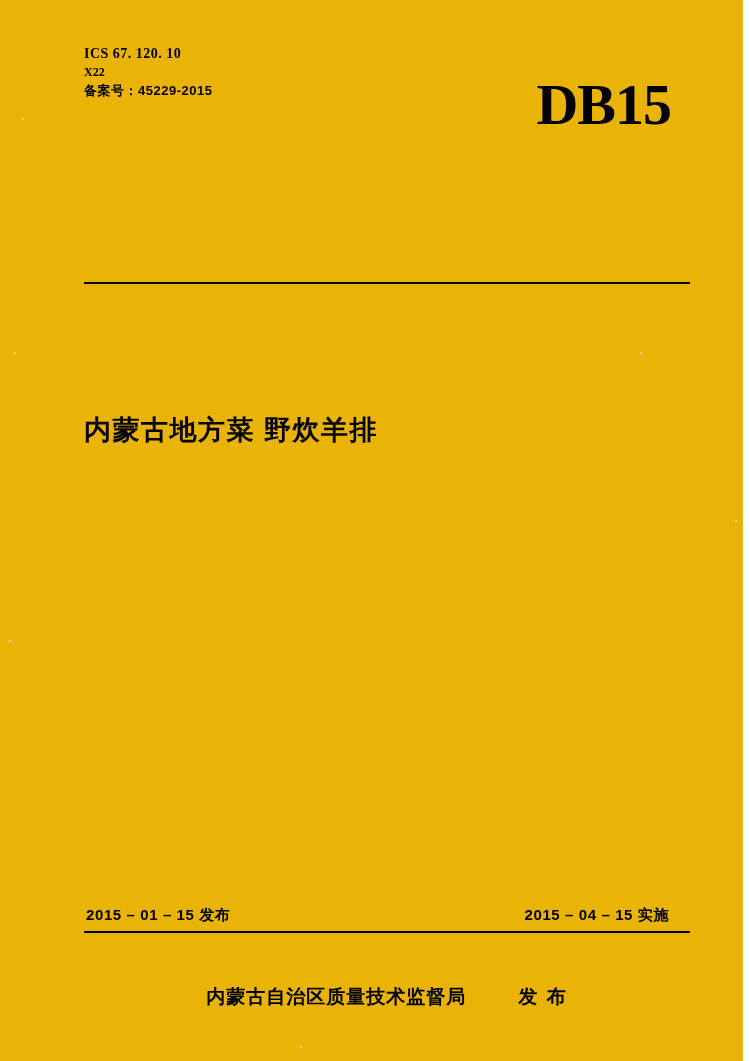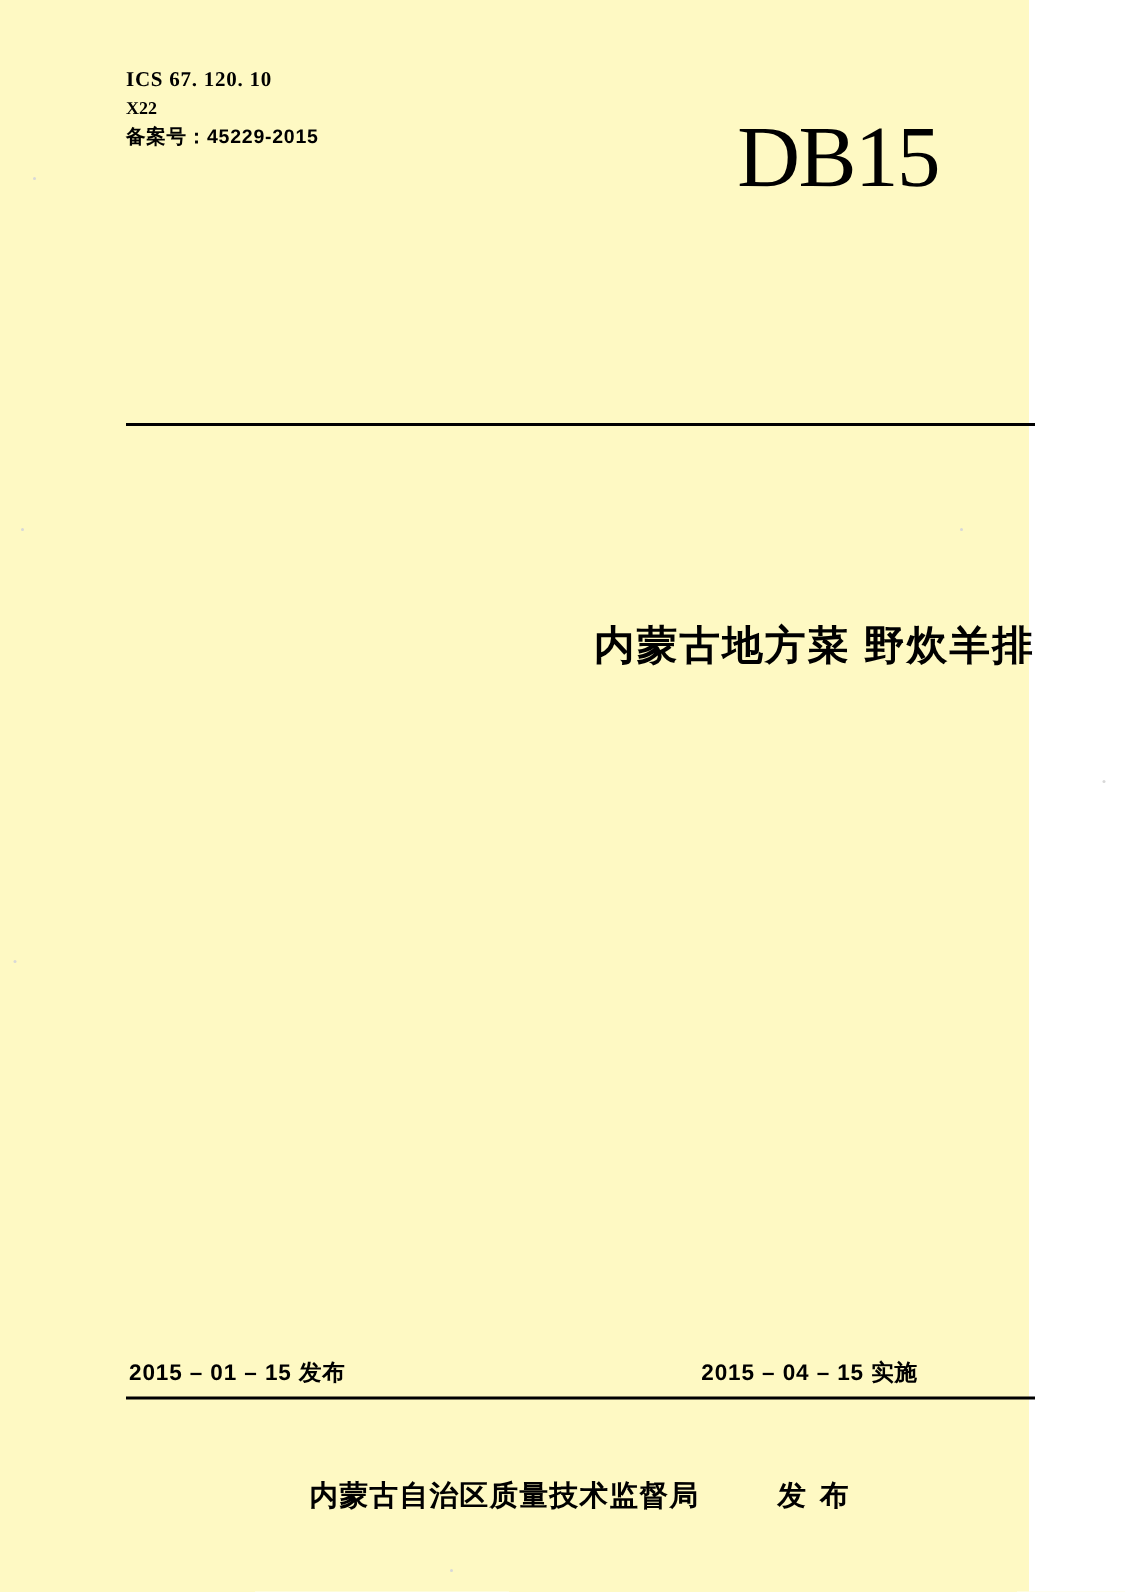--- a/index.html
+++ b/index.html
@@ -12,23 +12,23 @@
     height: 1061px;
     font-family: "Liberation Sans", sans-serif;
     color: #000000;
     position: relative;
     overflow: hidden;
   }
   .page {
     position: absolute;
     left: 0;
     top: 0;
-    width: 686px;
+    width: 743px;
     height: 1061px;
-    background: #fef9c3;
+    background: #eab308;
   }
 
   
   .ics-block {
     position: absolute;
     left: 84px;
     top: 44px;
     line-height: 1.45;
   }
   .ics-line {
@@ -44,25 +44,25 @@
     letter-spacing: 0px;
   }
   .ics-line.cn {
     font-family: Liberation Sans, sans-serif;
     font-size: 13px;
     font-weight: bold;
   }
 
   .db-logo {
     position: absolute;
-    right: 60px;
+    right: 72px;
     top: 76px;
     font-family: "Liberation Serif", serif;
     font-size: 58px;
-    font-weight: normal;
+    font-weight: bold;
     letter-spacing: -1px;
     line-height: 1;
   }
 
   .std-title {
     position: absolute;
     left: 84px;
     top: 158px;
     width: 606px;
     text-align: center;
@@ -92,21 +92,21 @@
     height: 2px;
     background: #000;
   }
 
   
   .doc-title {
     position: absolute;
     left: 84px;
     top: 412px;
     width: 606px;
-    text-align: right;
+    text-align: left;
     font-family: "Liberation Sans", sans-serif;
     font-size: 27px;
     font-weight: bold;
     letter-spacing: 1.5px;
     white-space: nowrap;
   }
 
   
   .rule-bottom {
     position: absolute;

